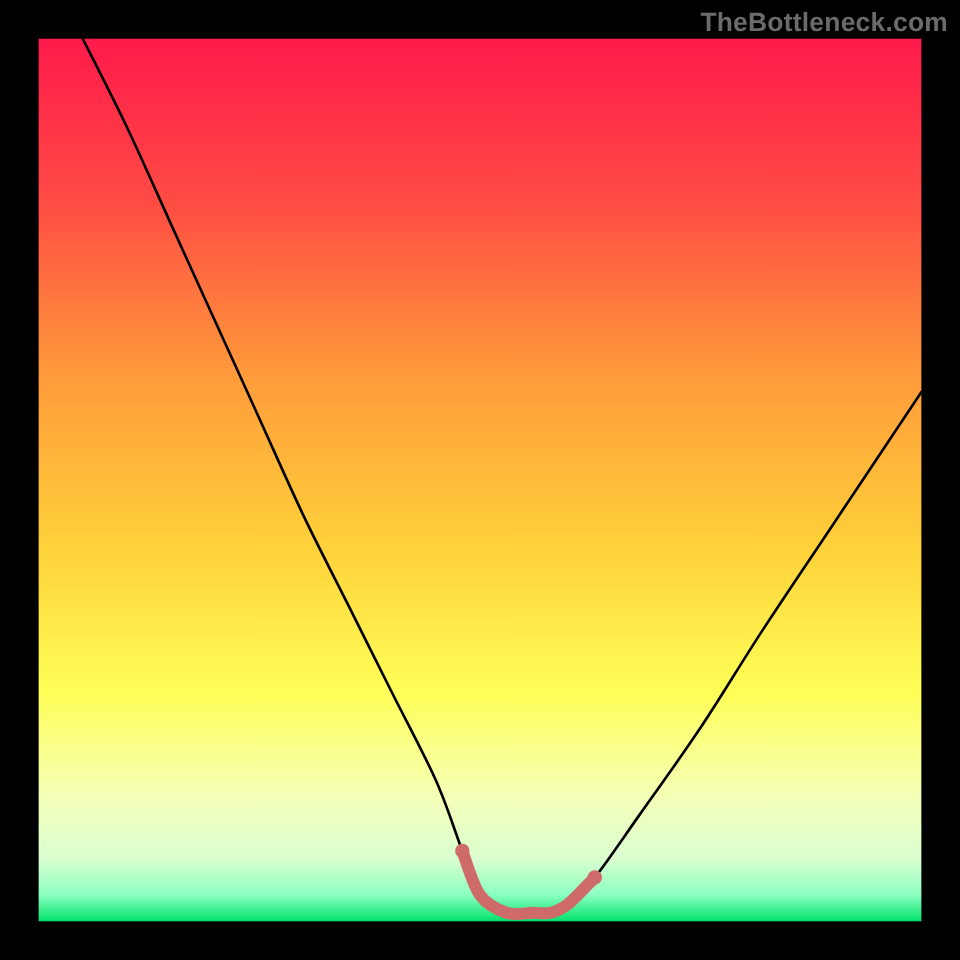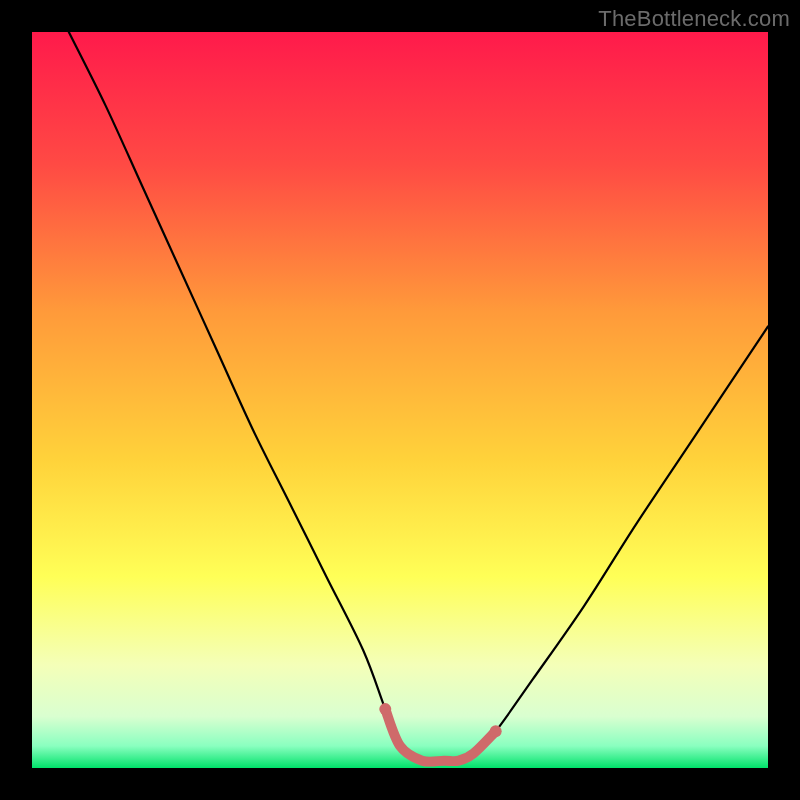--- a/index.html
+++ b/index.html
@@ -24,21 +24,21 @@
     top: 0;
     width: 736px;
     height: 736px;
   }
   .watermark {
     position: absolute;
     top: 6px;
     right: 10px;
     font-family: Arial, Helvetica, sans-serif;
     font-size: 22px;
-    font-weight: 400;
+    font-weight: 700;
     color: #6b6b6b;
     letter-spacing: 0.2px;
   }
 </style>
 </head>
 <body>
 
 <div class="frame">
   <svg class="plot" viewBox="0 0 736 736" preserveAspectRatio="none">
     <defs>

